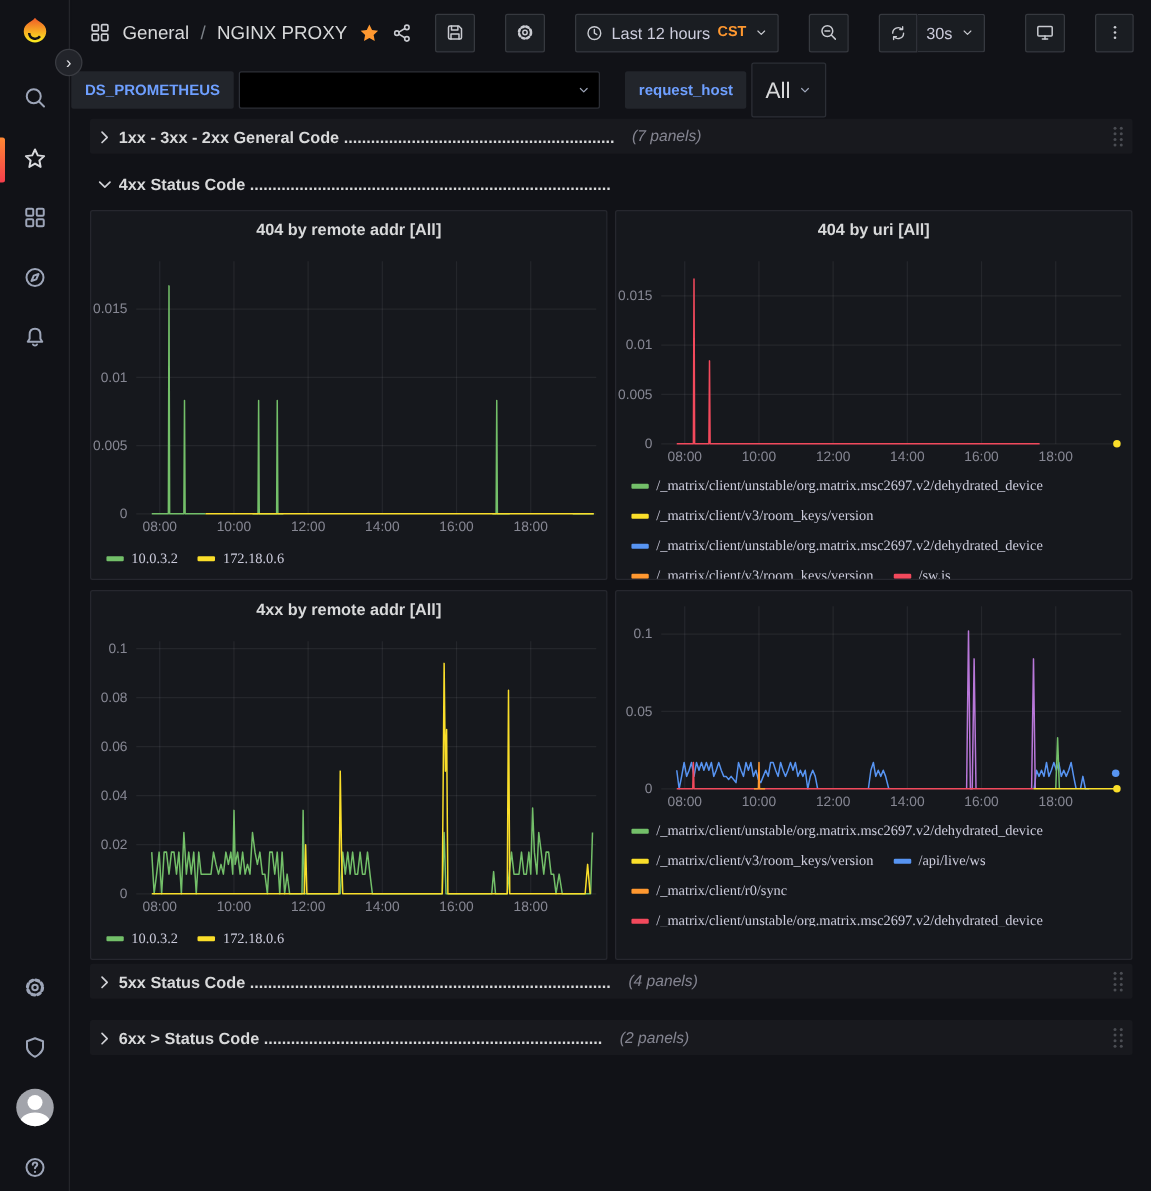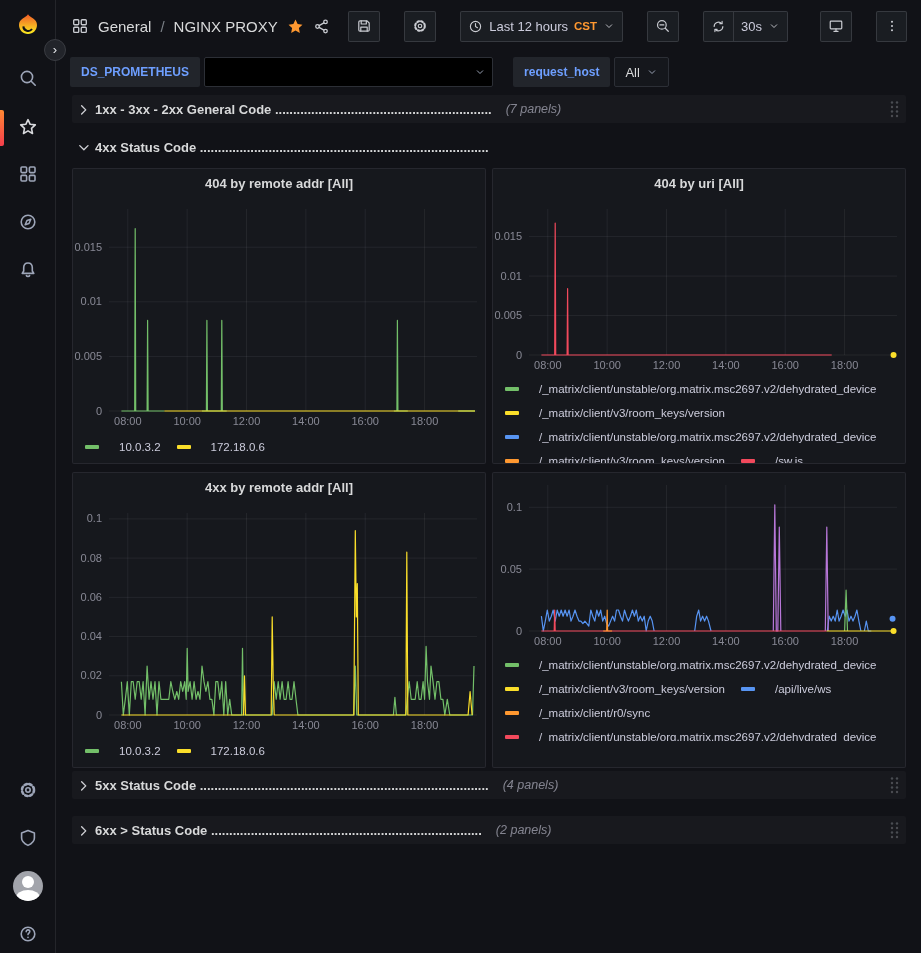--- a/index.html
+++ b/index.html
@@ -38,28 +38,28 @@
   .tb-btn { height:31px; min-width:31px; display:flex; align-items:center; justify-content:center;
     gap:6px; padding:0 7px; background:#1a1d22; border:1px solid rgba(204,204,220,.16);
     border-radius:2px; cursor:pointer; font-size:13px; color:#ccccdc; white-space:nowrap; }
   .tb-btn svg { stroke:#c9cbd1; fill:none; stroke-width:1.5; stroke-linecap:round; stroke-linejoin:round; }
   .tz { color:#ff9830; font-weight:700; font-size:11.5px; }
   .join-l { border-radius:2px 0 0 2px; }
   .join-r { border-radius:0 2px 2px 0; border-left:none; }
   .gap-l { margin-left:8px; }
 
   
-  .submenu { position:absolute; left:57px; top:52px; right:0; height:40px;
+  .submenu { position:absolute; left:44px; top:52px; right:0; height:40px;
     display:flex; align-items:center; padding-left:13px; gap:4px; }
   .var-label { height:30px; display:flex; align-items:center; padding:0 11px;
     background:#22252b; border-radius:2px; color:#6e9fff; font-size:12px; font-weight:700; cursor:pointer; }
   .var-redacted { width:289px; height:30px; background:#000; border:1px solid #2c2f36; border-radius:2px;
     display:flex; align-items:center; justify-content:flex-end; padding-right:6px; cursor:pointer; }
-  .var-select { height:30px; display:flex; align-items:center; gap:6px; padding:0 10px;
-    background:#15171c; border:1px solid #2c2f36; border-radius:2px; font-size:13px; color:#d8d9da; cursor:pointer; }
+  .var-select { height:44px; display:flex; align-items:center; gap:6px; padding:0 10px;
+    background:#15171c; border:1px solid #2c2f36; border-radius:2px; font-size:18px; color:#d8d9da; cursor:pointer; }
   .chev { stroke:#9da5b8; fill:none; stroke-width:1.6; stroke-linecap:round; stroke-linejoin:round; }
   .gap-16 { margin-left:16px; }
 
   
   .row-head { position:absolute; left:72px; width:834px; height:28px; display:flex; align-items:center;
     padding:0 6px 0 4px; cursor:pointer; }
   .row-head.strip { background:#18191e; border-radius:2px; }
   .row-head svg.rchev { stroke:#d0d1d6; fill:none; stroke-width:1.8; stroke-linecap:round; stroke-linejoin:round; }
   .row-title { font-size:13px; font-weight:700; color:#d8d9da; margin-left:4px; white-space:nowrap; overflow:hidden; }
   .row-count { font-size:12.5px; font-style:italic; color:rgba(204,204,220,.6); margin-left:14px; white-space:nowrap; }
@@ -73,21 +73,21 @@
   .p3 { left:72px; top:472px; } .p4 { left:492px; top:472px; }
   .panel-title { height:28px; line-height:30px; text-align:center; font-size:13px; font-weight:600;
     color:#d8d9da; cursor:pointer; white-space:nowrap; }
   .chart { cursor:crosshair; }
   .grid { stroke:rgba(204,204,220,.08); stroke-width:1; }
   .ylab { fill:rgba(204,204,220,.62); font:11px "Liberation Sans",sans-serif; text-anchor:end; }
   .xlab { fill:rgba(204,204,220,.62); font:11px "Liberation Sans",sans-serif; text-anchor:middle; }
   .legend-a { height:36px; padding:10px 0 0 12px; overflow:hidden; }
   .legend-b { height:92px; padding:8px 0 0 12px; overflow:hidden; }
   .lrow { display:flex; align-items:center; gap:16px; height:16px; margin-bottom:8px; white-space:nowrap; overflow:hidden; }
-  .litem { display:inline-flex; align-items:center; gap:20px; cursor:pointer; flex:0 0 auto; }
+  .litem { display:inline-flex; align-items:center; gap:6px; cursor:pointer; flex:0 0 auto;font-family:Liberation Serif, serif; }
   .lsw { width:14px; height:4px; border-radius:1px; flex:0 0 auto; }
   .ltx { font-size:11.5px; color:#ccccdc; }
 </style>
 </head>
 <body>
 
 <div id="app">
 
   <nav class="sidebar">
     <div class="logo-item">

